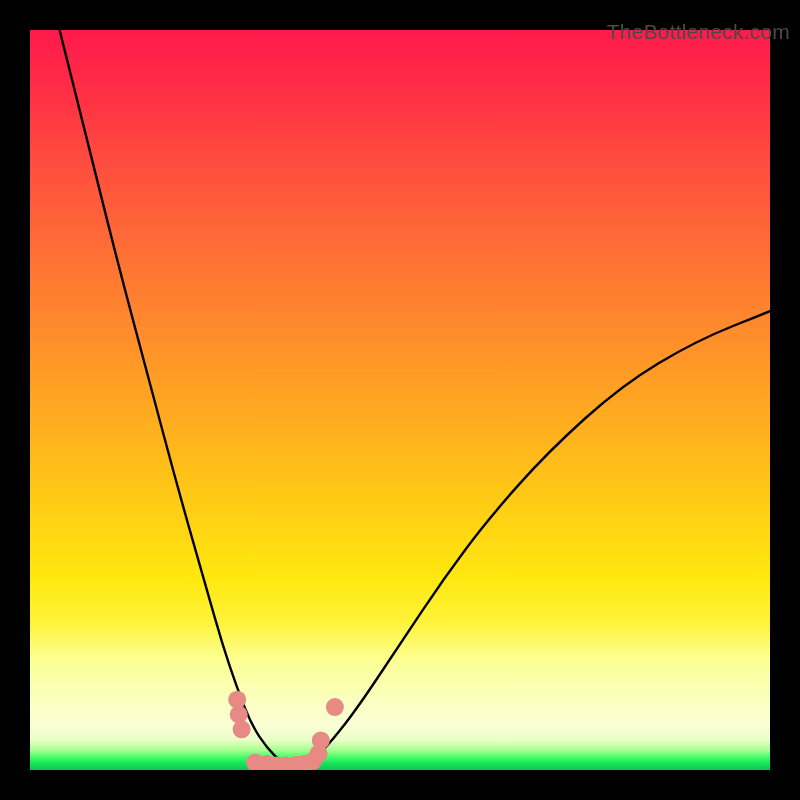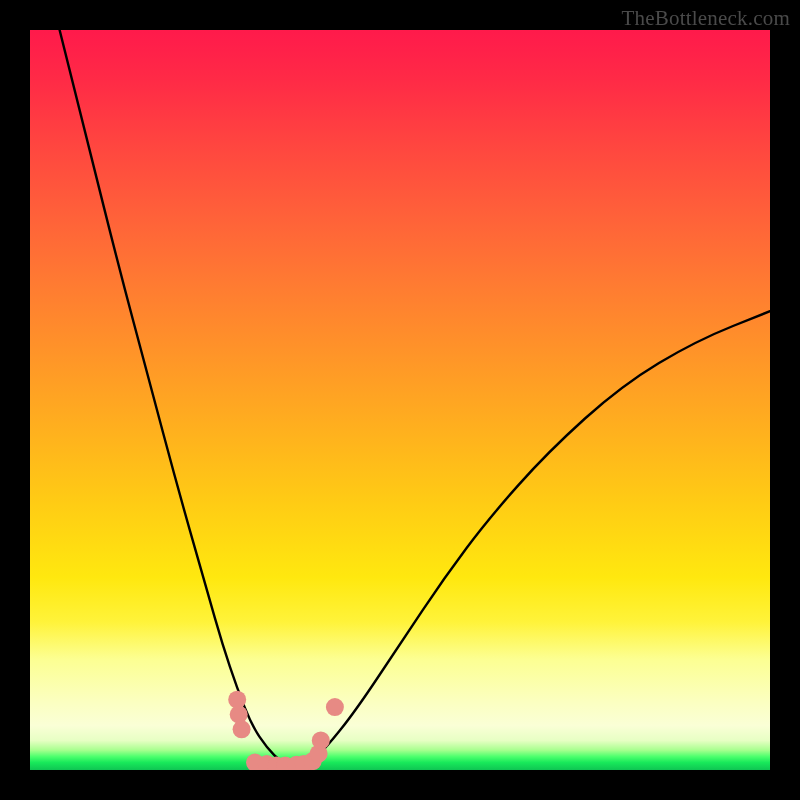--- a/index.html
+++ b/index.html
@@ -53,28 +53,27 @@
     );
   }
   svg.curve {
     position: absolute;
     left: 0; top: 0;
     width: 740px;
     height: 740px;
   }
   .watermark {
     position: absolute;
-    top: 6px;
+    top: 20px;
     right: 10px;
     color: #4a4a4a;
     font-size: 21px;
     font-weight: 400;
     letter-spacing: 0.2px;
     user-select: none;
-    font-family: Liberation Serif, serif;
   }
 </style>
 </head>
 <body>
 
 <div class="frame">
   <div class="plot">
     <div class="gradient"></div>
     <svg class="curve" viewBox="0 0 740 740" preserveAspectRatio="none">
       <path id="curve-path" fill="none" stroke="#000000" stroke-width="2.4" stroke-linecap="round" d="M 29.6 0.0 Q 59.2 118.4 74.0 177.6 Q 88.8 236.8 103.6 292.3 Q 118.4 347.8 133.2 403.3 Q 148.0 458.8 162.8 510.6 Q 177.6 562.4 185.0 588.3 Q 192.4 614.2 199.8 636.4 Q 207.2 658.6 214.6 677.1 Q 222.0 695.6 229.4 706.7 Q 236.8 717.8 244.2 725.2 Q 251.6 732.6 259.0 733.3 Q 266.4 734.1 273.8 732.6 Q 281.2 731.1 288.6 724.5 Q 296.0 717.8 310.8 699.3 Q 325.6 680.8 347.8 647.5 Q 370.0 614.2 392.2 580.9 Q 414.4 547.6 436.6 518.0 Q 458.8 488.4 488.4 455.1 Q 518.0 421.8 555.0 388.5 Q 592.0 355.2 629.0 333.0 Q 666.0 310.8 703.0 296.0 T 740.0 281.2"></path>

